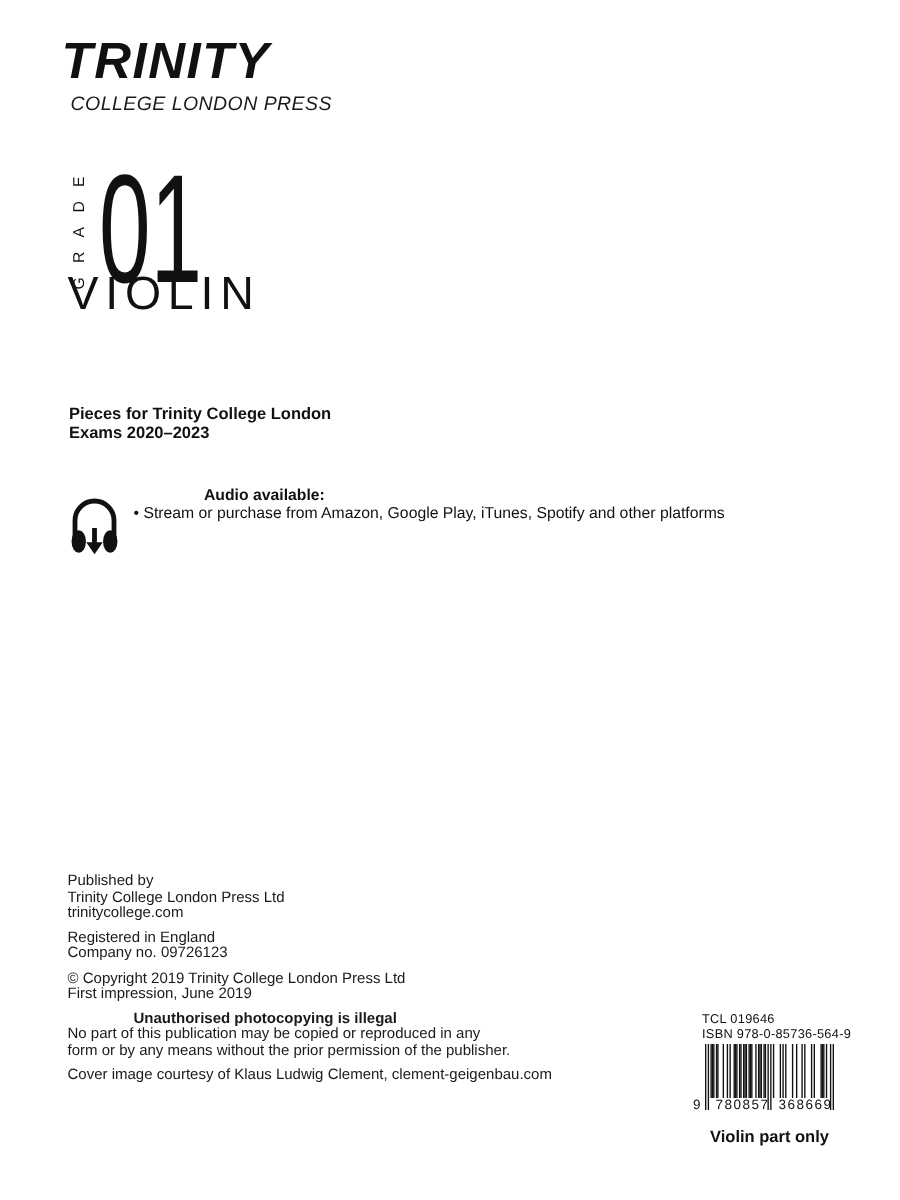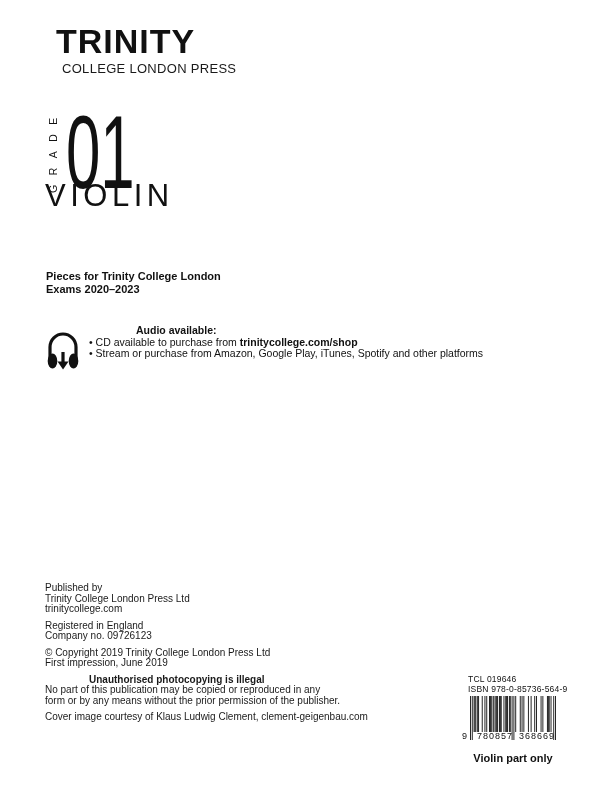--- a/index.html
+++ b/index.html
@@ -2,21 +2,21 @@
 <html><head>
 <meta charset="utf-8">
 <style>
   html,body{margin:0;padding:0;background:#ffffff;}
   .page{
     position:relative;width:600px;height:800px;background:#ffffff;
     font-family:"Liberation Sans","DejaVu Sans",sans-serif;color:#111111;
     overflow:hidden;
   }
   
-  .logo{position:absolute;left:56px;top:24px;}
+  .logo{position:absolute;left:41px;top:24px;font-style:italic;}
   .logo-title{font-size:34px;font-weight:700;letter-spacing:1px;line-height:1;color:#111;}
   .logo-sub{font-size:13px;font-weight:400;letter-spacing:0.3px;margin-top:3px;margin-left:6px;color:#1a1a1a;}
   
   .grade-label{
     position:absolute;left:47px;top:193px;
     transform:rotate(-90deg);transform-origin:0 0;
     font-size:10.5px;letter-spacing:9.5px;font-weight:400;white-space:nowrap;color:#111;
   }
   .grade-number{
     position:absolute;left:66px;top:101px;
@@ -74,21 +74,20 @@
       <svg width="34" height="45" viewBox="0 0 34 45" xmlns="http://www.w3.org/2000/svg">
         <path d="M4 31 V19 A13 13 0 0 1 30 19 V31" fill="none" stroke="#111" stroke-width="3.2"></path>
         <ellipse cx="6.5" cy="33" rx="4.8" ry="7.5" fill="#111"></ellipse>
         <ellipse cx="27.5" cy="33" rx="4.8" ry="7.5" fill="#111"></ellipse>
         <rect x="15.4" y="24" width="3.2" height="11" fill="#111"></rect>
         <polygon points="11.5,33.5 22.5,33.5 17,41.5" fill="#111"></polygon>
       </svg>
     </span>
     <div class="audio-text">
       <div class="audio-heading">Audio available:</div>
-      <div class="audio-bullet"><span>• CD available to purchase from </span><b>trinitycollege.com/shop</b><span></span></div>
       <div class="audio-bullet"><span>• Stream or purchase from Amazon, Google Play, iTunes, Spotify and other platforms</span><b></b><span></span></div>
     </div>
   </div>
 
   <div class="imprint">
     <p>
       <span>Published by</span><br>
       <span>Trinity College London Press Ltd</span><br>
       <span>trinitycollege.com</span>
     </p>

